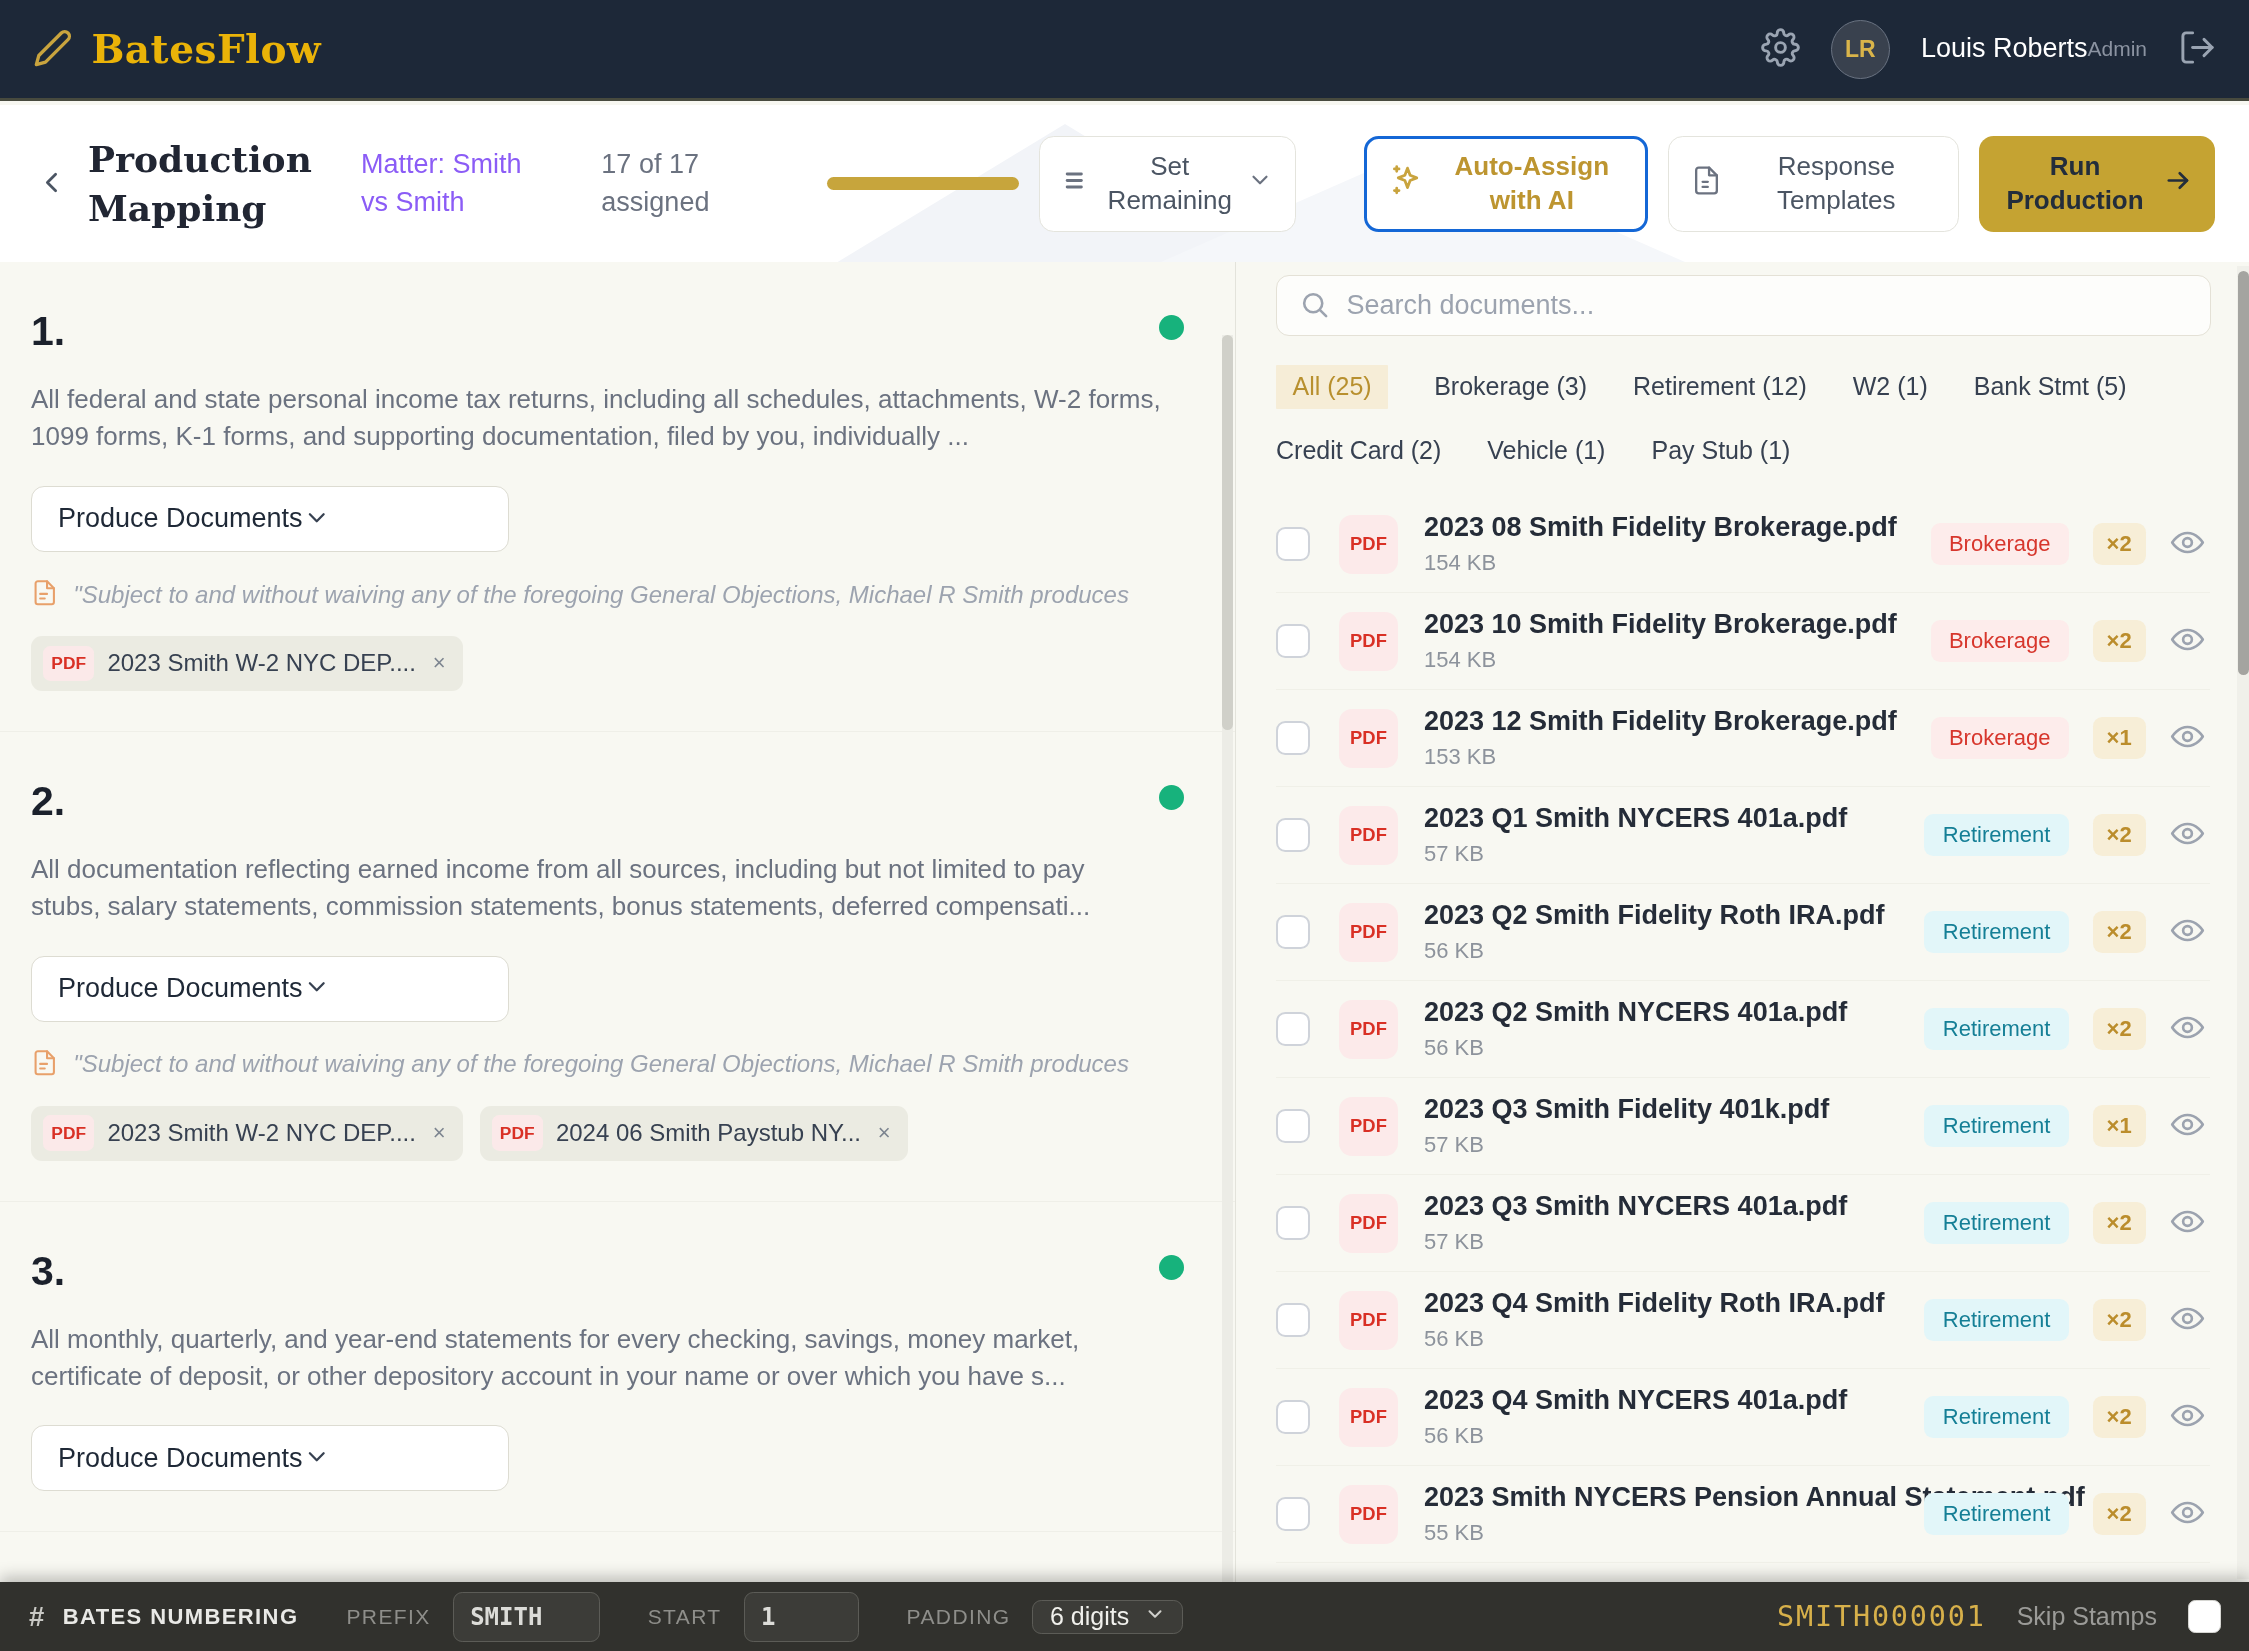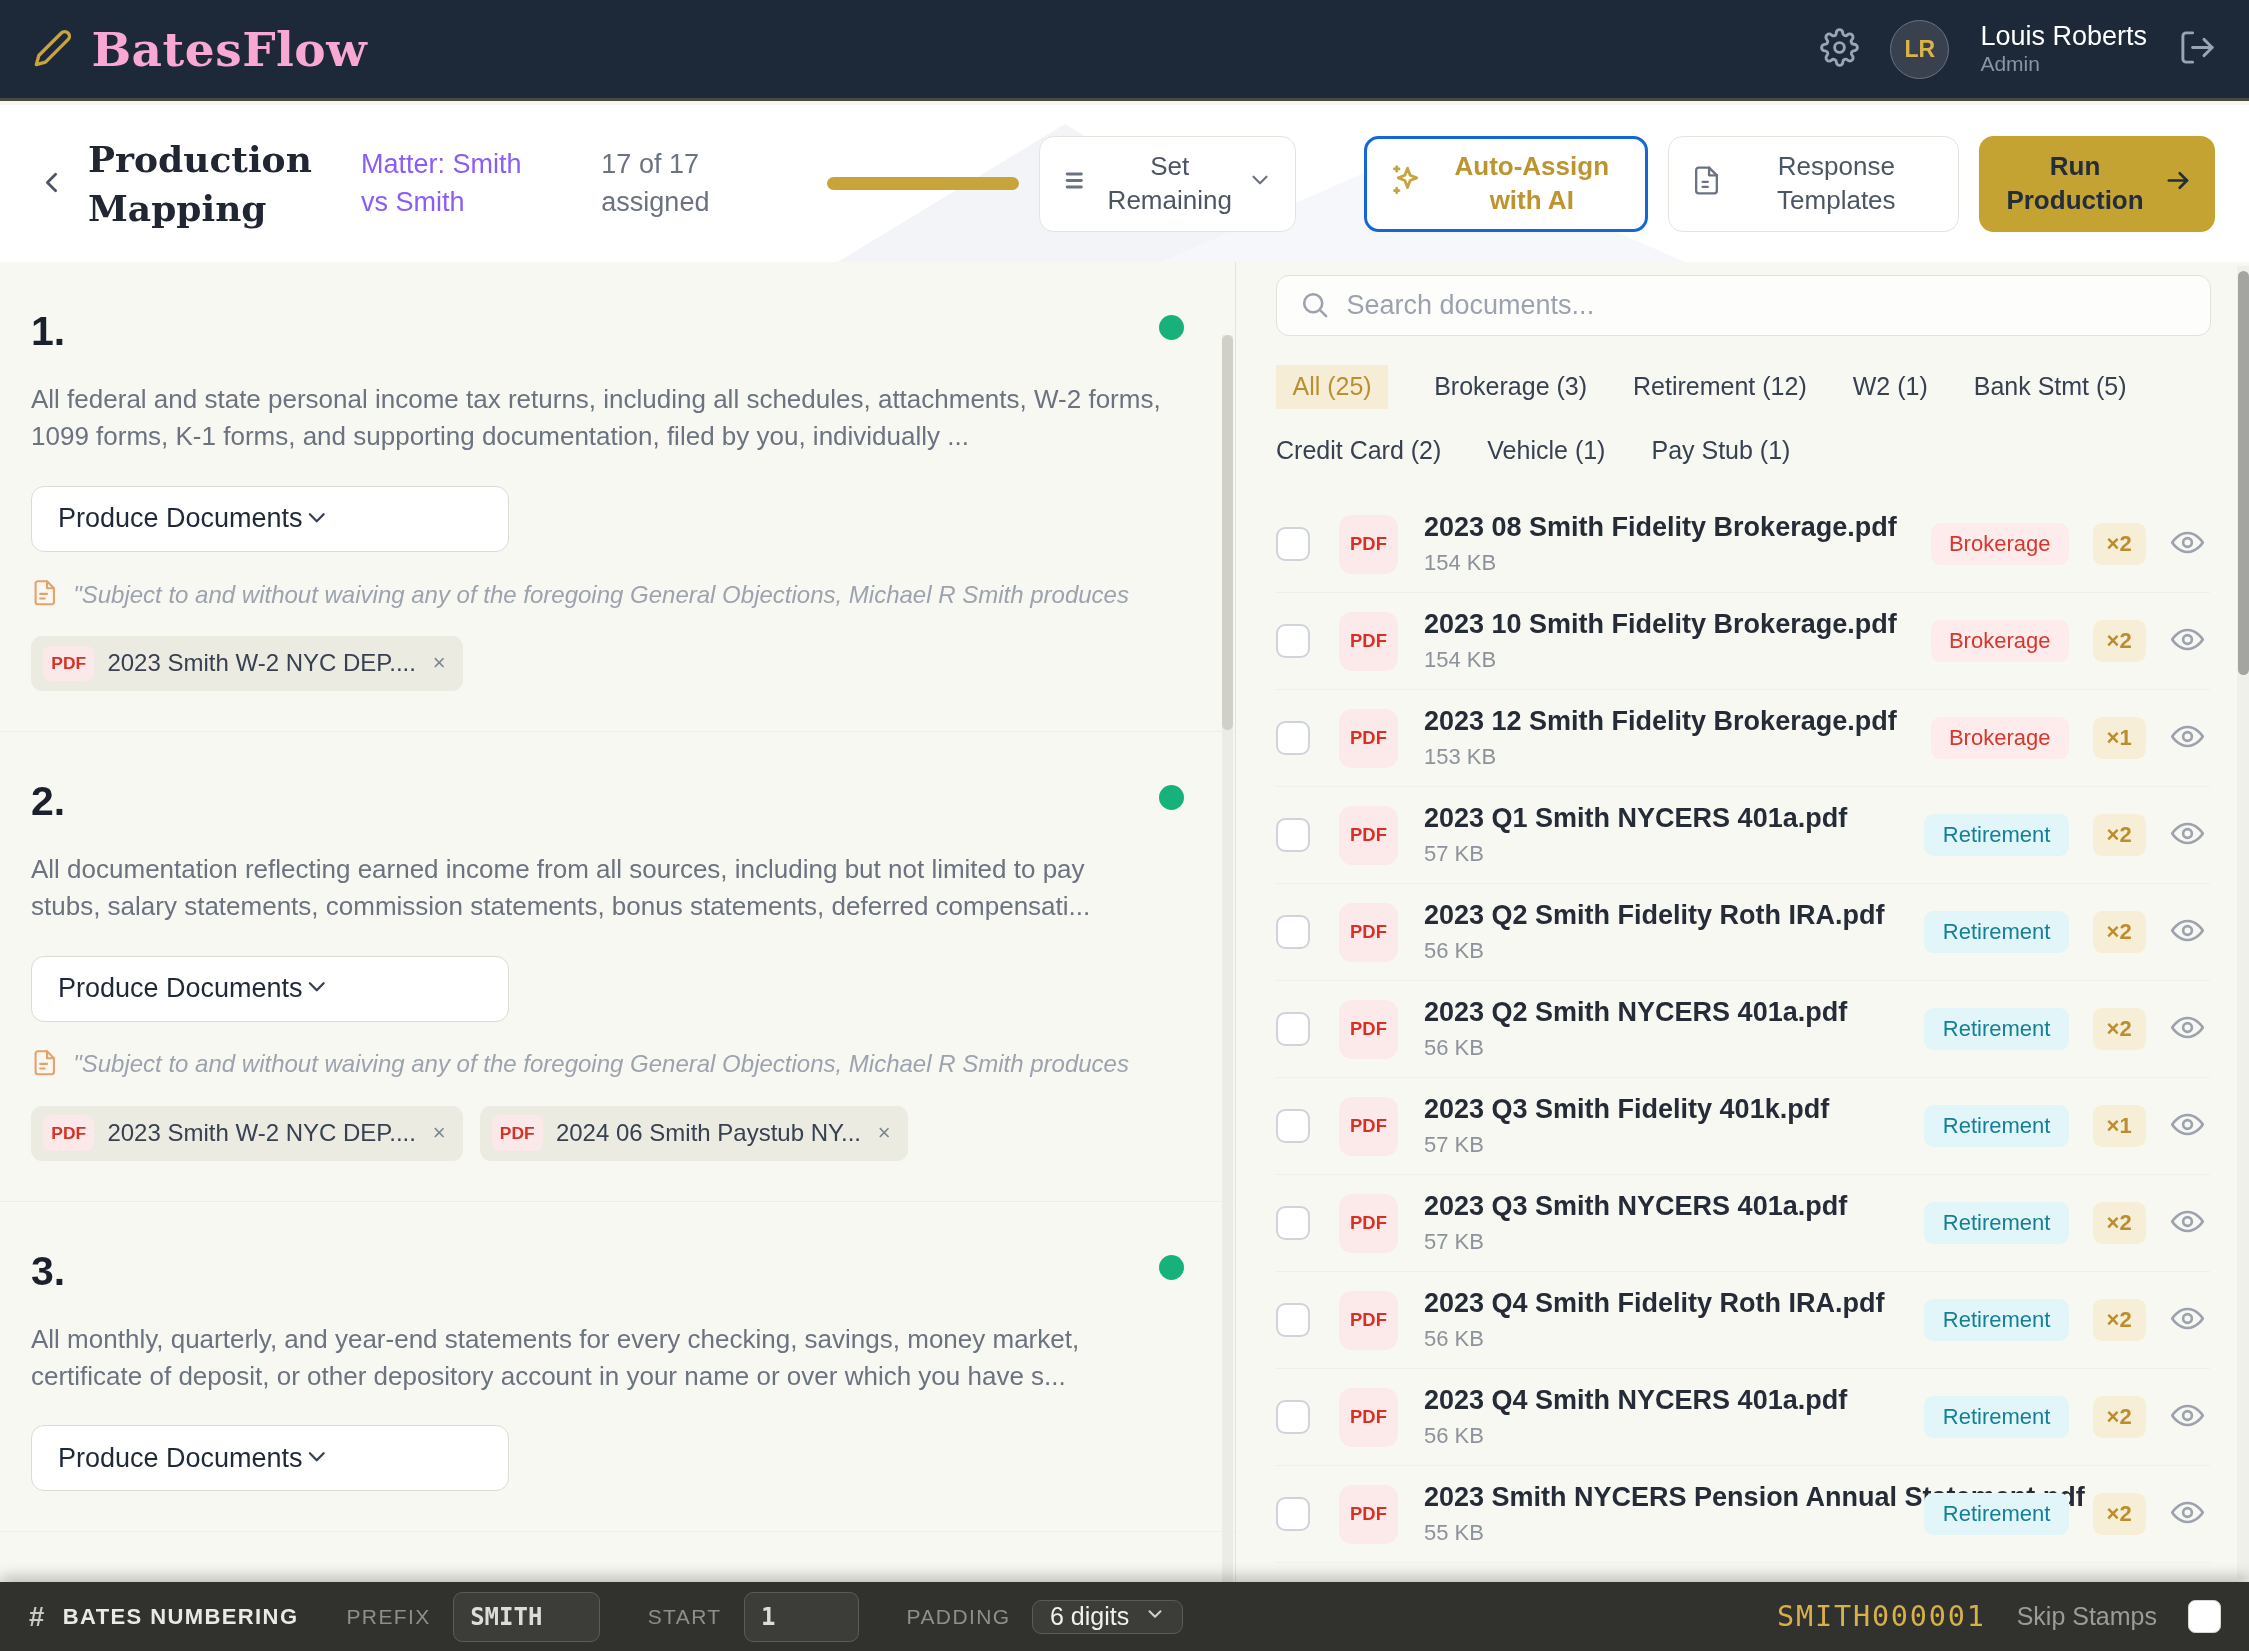--- a/index.html
+++ b/index.html
@@ -4,25 +4,25 @@
 <style>
   * { margin:0; padding:0; box-sizing:border-box; }
   html,body { width:2250px; height:1651px; overflow:hidden; background:#f7f7f1;
     font-family:"Liberation Sans", sans-serif; }
 
   
   .topnav { position:absolute; top:0; left:0; width:2250px; height:101px;
     background:#1d2838; border-bottom:3.7px solid #474a3e;
     display:flex; align-items:center; padding:0 33px; z-index:30; }
   .brand-wrap { display:flex; align-items:center; gap:18.4px; }
-  .brand { font-family:"DejaVu Serif", serif; font-weight:700; font-size:47px; color:#f9a8d4; letter-spacing:0.5px;}
+  .brand { font-family:"DejaVu Serif", serif; font-weight:700; font-size:39px; color:#eab308; letter-spacing:0.5px;}
   .topnav-right { margin-left:auto; display:flex; align-items:center; gap:31px; }
   .avatar { width:59px; height:59px; border-radius:50%; background:#39414e; border:1.8px solid #6a7382;
     display:flex; align-items:center; justify-content:center; color:#d9b44a; font-size:23px; font-weight:700;}
-  .user-block { display:flex; flex-direction:column; line-height:1.15; }
+  .user-block { display:flex; flex-direction:row; line-height:1.15;align-items:center; }
   .user-name { color:#ffffff; font-size:27px; }
   .user-role { color:#8b93a1; font-size:21px; }
   .icon-btn { background:none; border:none; cursor:pointer; display:flex; align-items:center; }
 
   
   .header { position:absolute; top:105px; left:0; width:2250px; height:157px; background:#ffffff;
     overflow:hidden; z-index:20; }
   .mtn { position:absolute; bottom:-18.4px; width:0; height:0; }
   .mtn1 { left:808px; border-left:257px solid transparent; border-right:257px solid transparent; border-bottom:156px solid #f2f4f8; }
   .mtn2 { left:1120px; border-left:303px solid transparent; border-right:303px solid transparent; border-bottom:133px solid #f5f7fa; }

